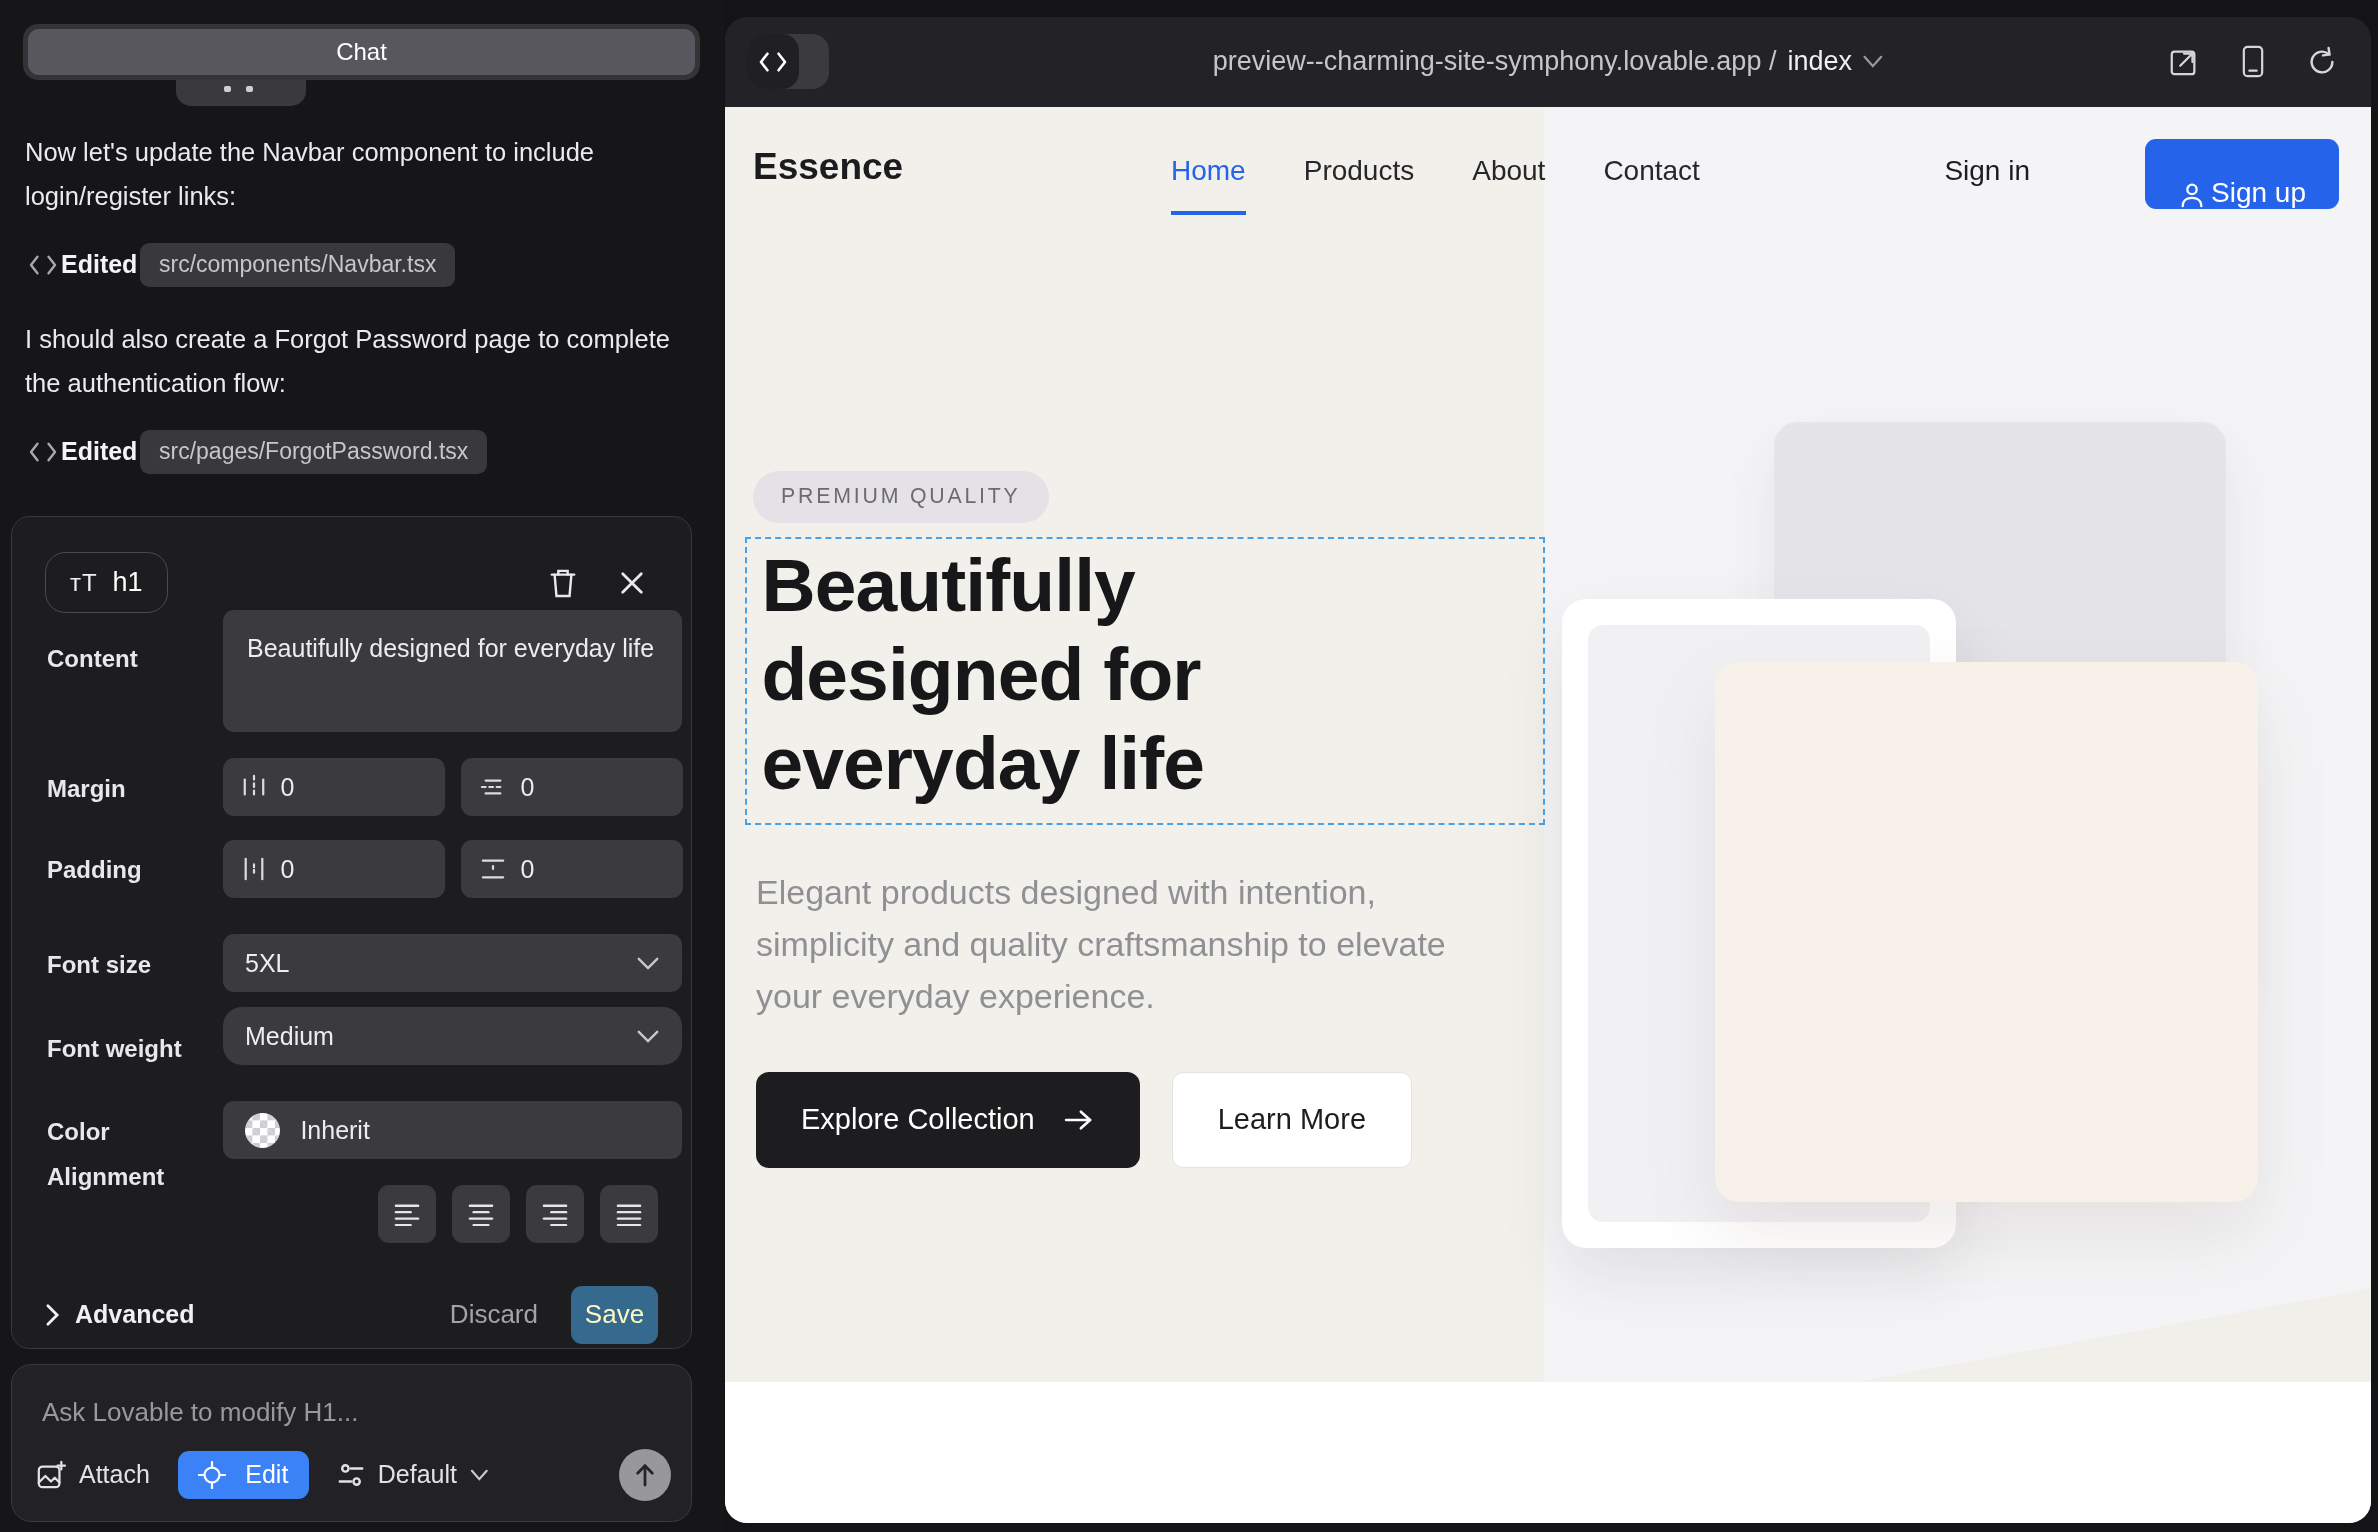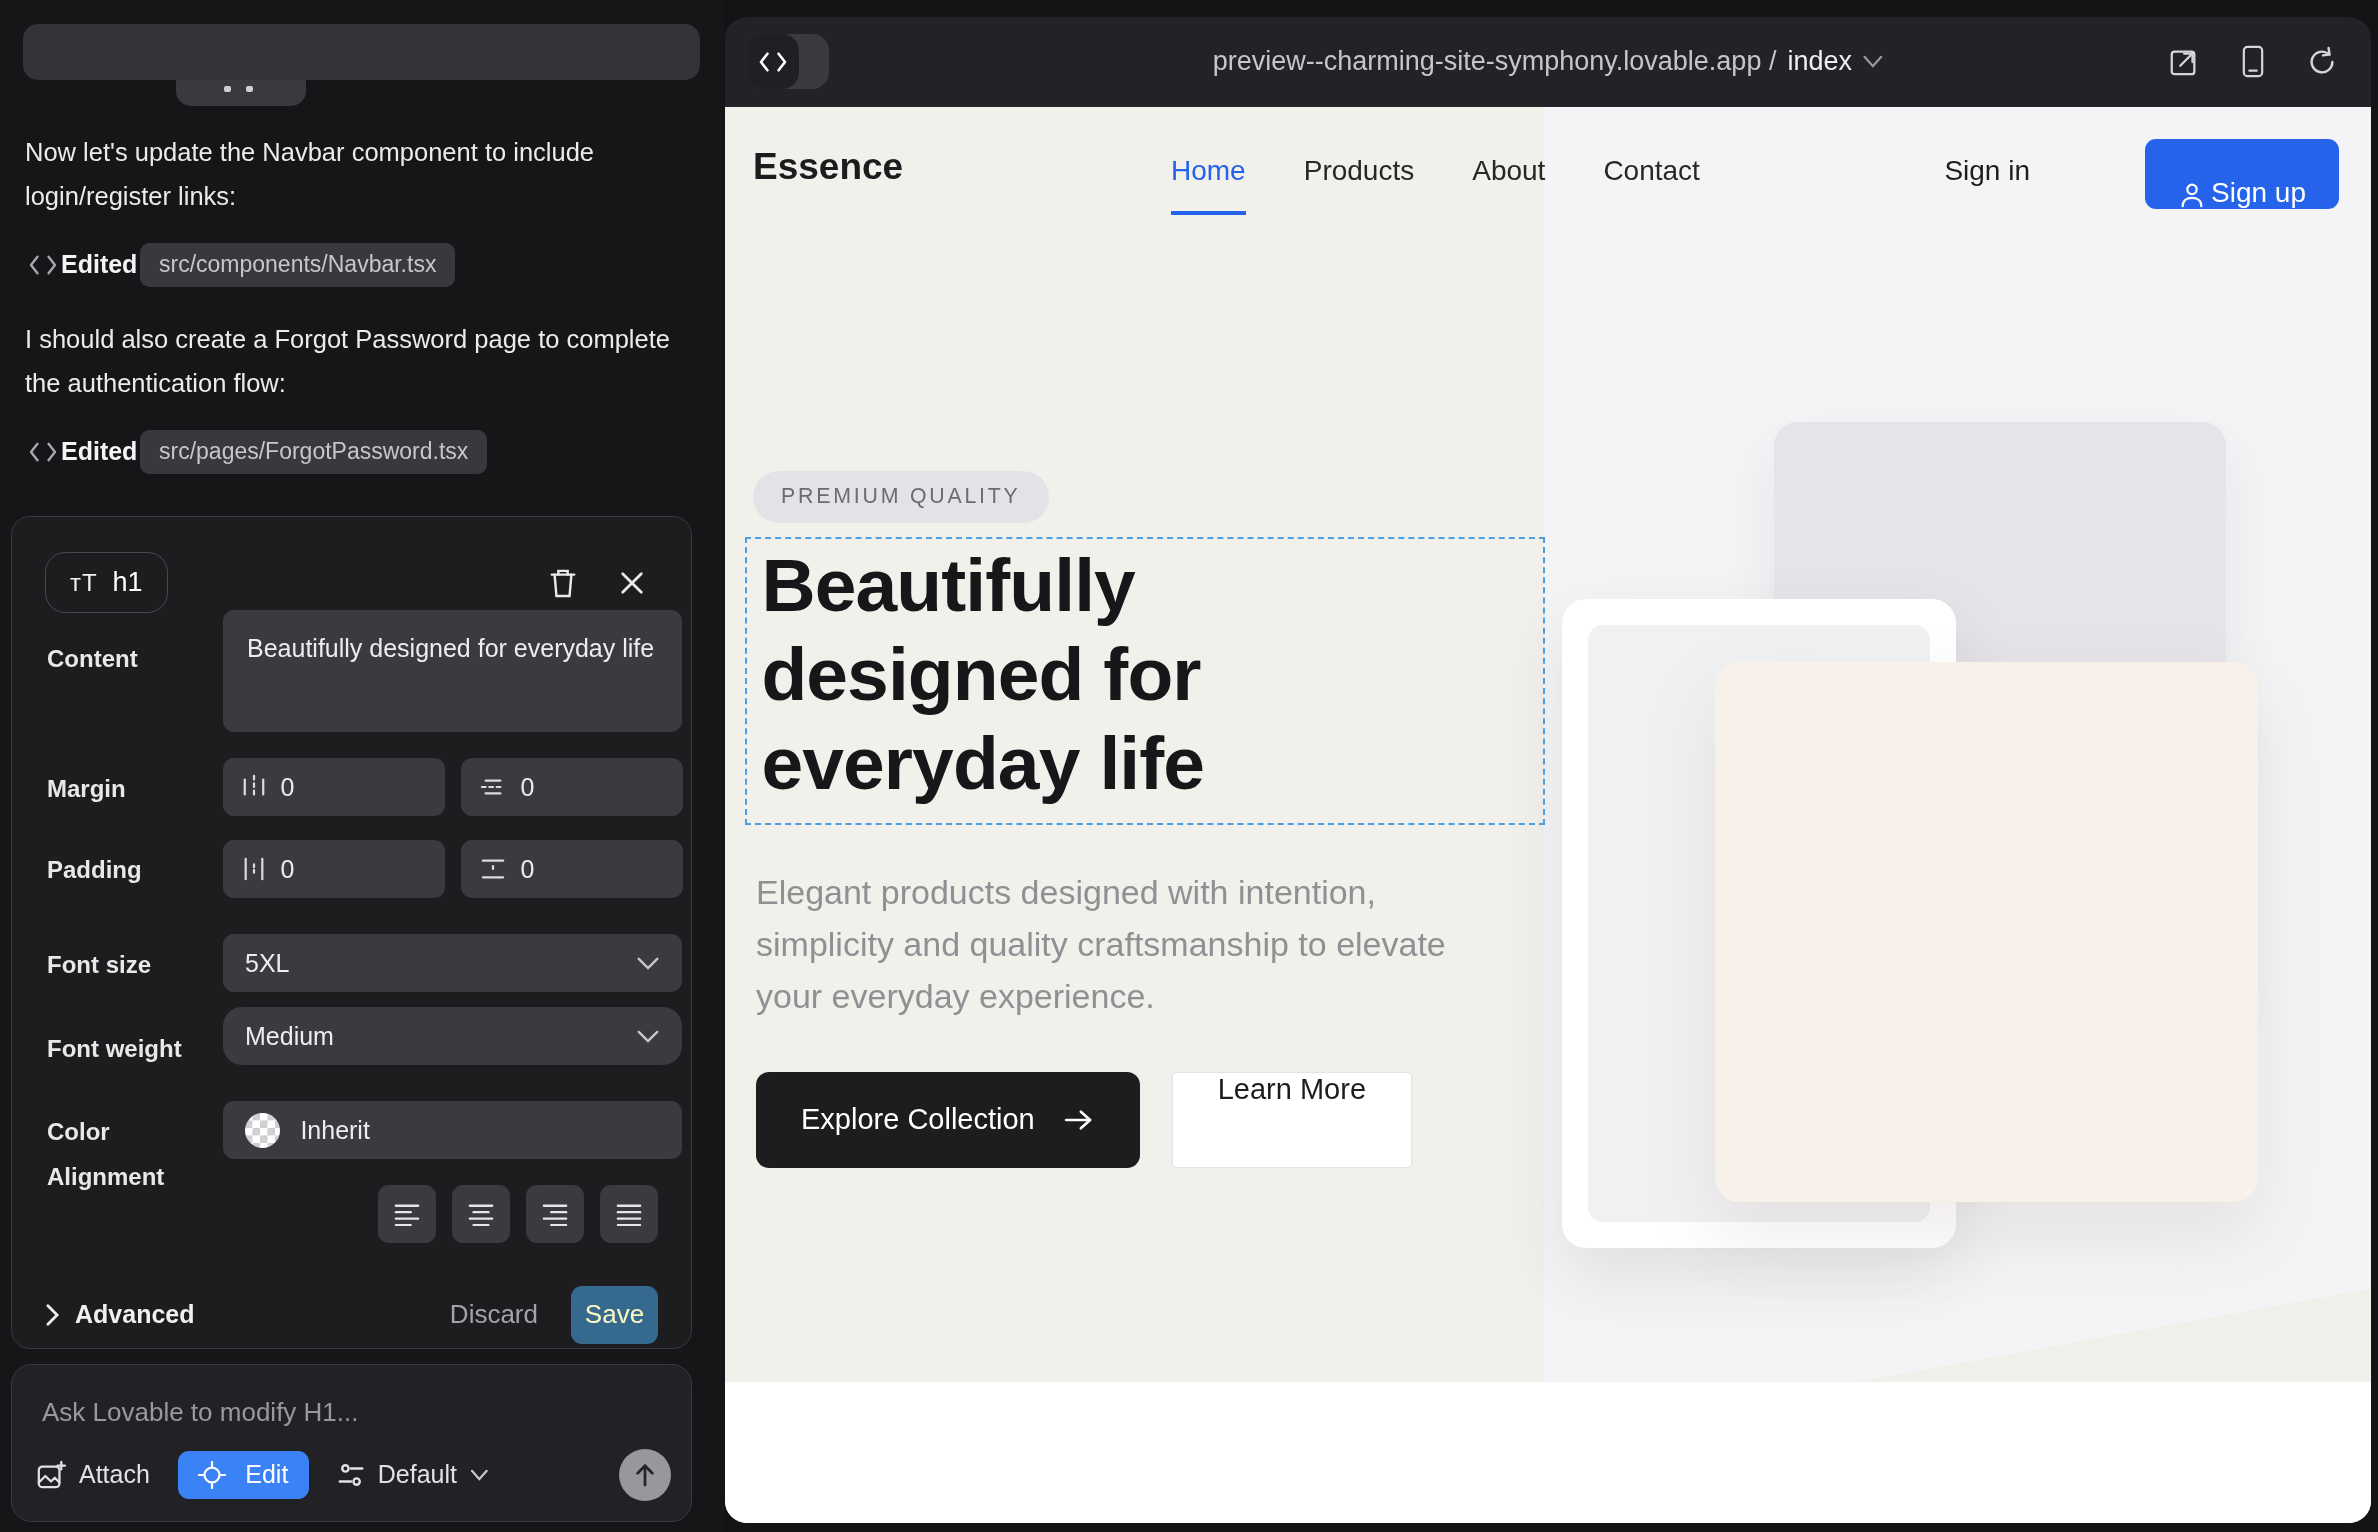--- a/index.html
+++ b/index.html
@@ -100,28 +100,29 @@
   .nav-links .nl.active::after { content:""; position:absolute; left:0; right:0; bottom:-28px; height:3.7px; background:var(--accent-blue,#2563eb); }
   .signin { position:absolute; right:341px; top:48px; font-size:28px; color:#1d1d1f; cursor:pointer; }
   .signup { position:absolute; right:32px; top:32px; height:70px; padding:0 33px; background:var(--accent-blue,#2563eb); color:#fff; font-size:28px; border-radius:11px; display:flex; align-items:flex-end; gap:5px; cursor:pointer; }
 
   .badge { position:absolute; left:28px; top:364px; height:52px; padding:0 28px; background:#e4e2e7; border-radius:927px; display:flex; align-items:center; font-size:21.3px; letter-spacing:2.8px; color:#6b6b71; }
   .selection { position:absolute; left:20.4px; top:430px; width:800px; height:288px; border:2.8px dashed var(--selection-blue,#4aa0e4); }
   .hero-h1 { position:absolute; left:14px; top:1.9px; width:594px; font-size:75px; line-height:89px; font-weight:600; color:#17171a; letter-spacing:-0.9px; cursor:pointer; }
   .hero-p { position:absolute; left:31px; top:759px; width:751px; font-size:34px; line-height:52px; color:#909094; }
   .cta-row { position:absolute; left:31px; top:965px; display:flex; gap:32px; }
   .cta-primary { height:96px; padding:0 45px; background:#1d1d20; color:#fff; font-size:29px; border-radius:13px; display:flex; align-items:center; gap:28px; cursor:pointer; }
-  .cta-secondary { height:96px; padding:0 45px; background:#fff; border:1.9px solid #e3e3e5; color:#1d1d1f; font-size:29px; border-radius:5px; display:flex; cursor:pointer; }
+  .cta-secondary { height:96px; padding:0 45px; background:#fff; border:1.9px solid #e3e3e5; color:#1d1d1f; font-size:29px; border-radius:11px; display:flex; align-items:center; cursor:pointer; }
 </style>
 </head>
 <body>
 
 <div class="sidebar">
 
   <div class="tabs">
+    <div class="tab active">Chat</div>
   </div>
 
   <div class="scroll-chip">
       <i></i>
       <i></i>
     </div>
 
   <div class="msg msg1">Now let's update the Navbar component to include login/register links:</div>
 
   <div class="edited-row edited1">

